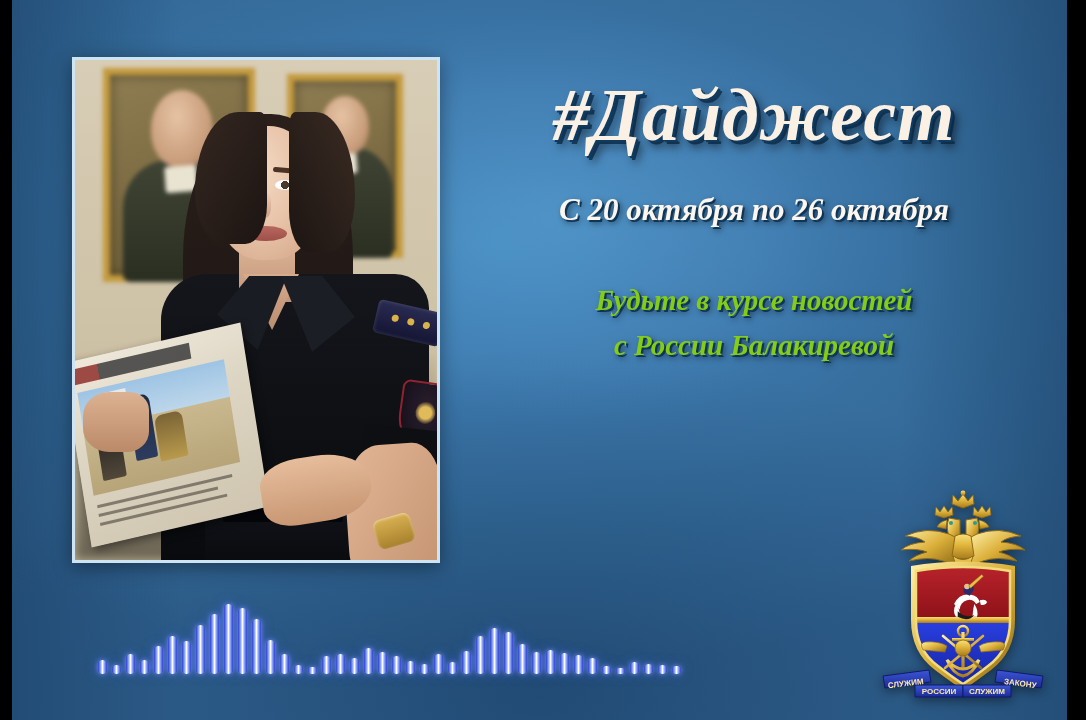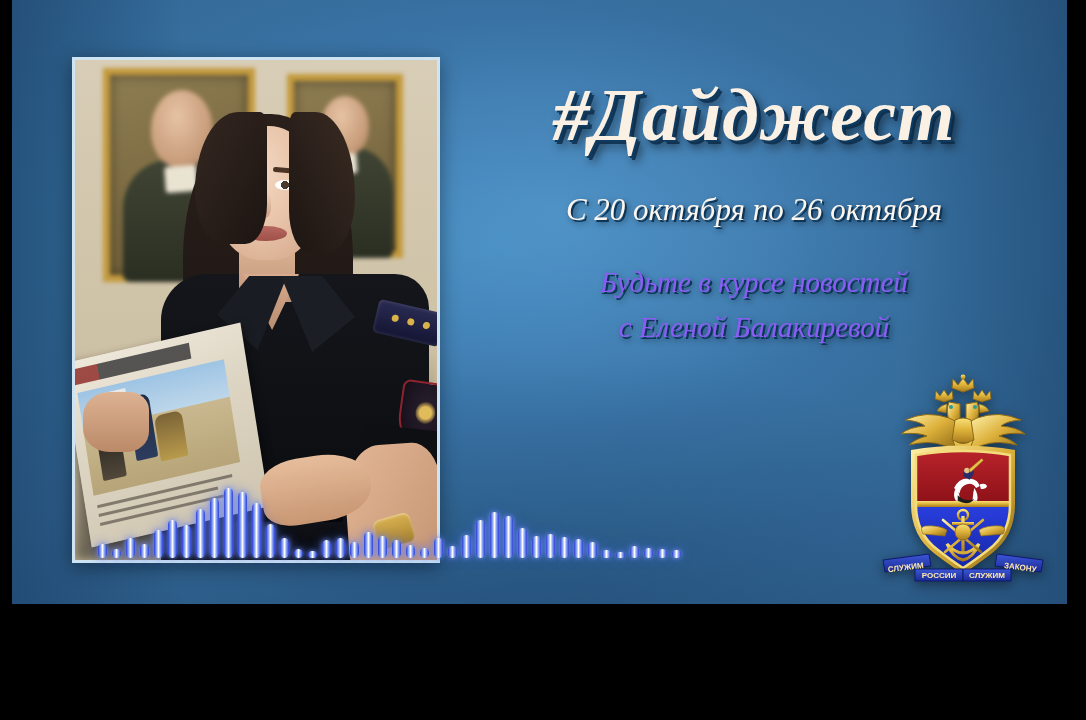--- a/index.html
+++ b/index.html
@@ -4,21 +4,21 @@
 <title>Дайджест</title>
 <style>
   html, body {
     margin: 0;
     padding: 0;
     background: #000000;
   }
   #stage {
     position: relative;
     width: 1086px;
-    height: 604px;
+    height: 720px;
     overflow: hidden;
     background: #000000;
     font-family: "Liberation Serif", "DejaVu Serif", serif;
     user-select: none;
   }
 
   
   .pillar {
     position: absolute;
     top: 0;
@@ -360,34 +360,34 @@
     margin: 18px 0 0 0;
     color: #fbf0e4;
     text-shadow:
        2px 2px 0 #0e3a60,
        4px 4px 0 rgba(8,38,66,.75),
        6px 7px 10px rgba(0,0,0,.55);
   }
   #date-range {
     margin-top: 40px;
     font-size: 31px;
-    font-weight: 400;
+    font-weight: 700;
     font-style: italic;
     color: #fdf6ee;
     text-shadow:
        2px 2px 0 #0d3557,
        3px 3px 6px rgba(0,0,0,.6);
   }
   #tagline {
-    margin-top: 32px;
+    margin-top: 50px;
     font-size: 29px;
-    font-weight: 400;
+    font-weight: 700;
     font-style: italic;
     line-height: 1.55;
-    color: #8b5cf6;
+    color: #84cc16;
     text-shadow:
        2px 2px 0 #0d3557,
        3px 3px 6px rgba(0,0,0,.55);
   }
   #tagline .line3 { font-size: 27px; }
 
   
   #waveform {
     position: absolute;
     left: 98px;
@@ -493,21 +493,21 @@
         <div id="hand-upper"></div>
       </div>
     </div>
   </div>
 
   <div id="text-col">
     <div id="title">#Дайджест</div>
     <div id="date-range">С 20 октября по 26 октября</div>
     <div id="tagline">
       <div class="line1">Будьте в курсе новостей</div>
-      <div class="line2">с Еленой Балакиревой</div>
+      <div class="line2">с России Балакиревой</div>
     </div>
   </div>
 
   <div id="waveform">
       <div class="wbar" style="height: 14px;"></div>
       <div class="wbar" style="height: 9px;"></div>
       <div class="wbar" style="height: 20px;"></div>
       <div class="wbar" style="height: 14px;"></div>
       <div class="wbar" style="height: 28px;"></div>
       <div class="wbar" style="height: 38px;"></div>

